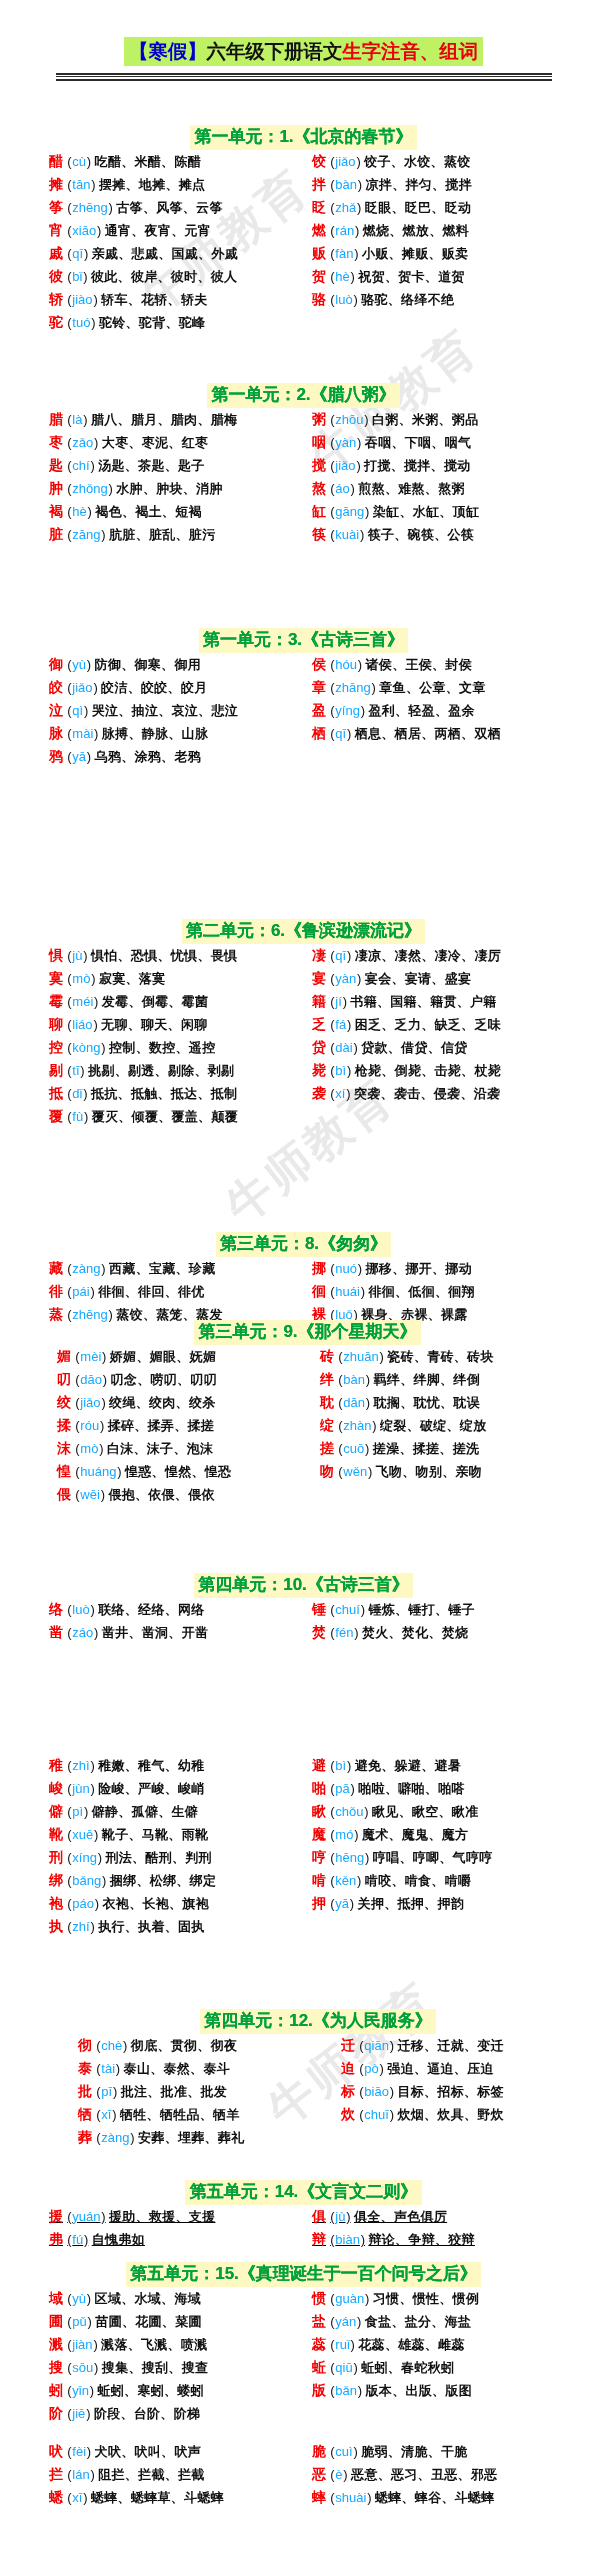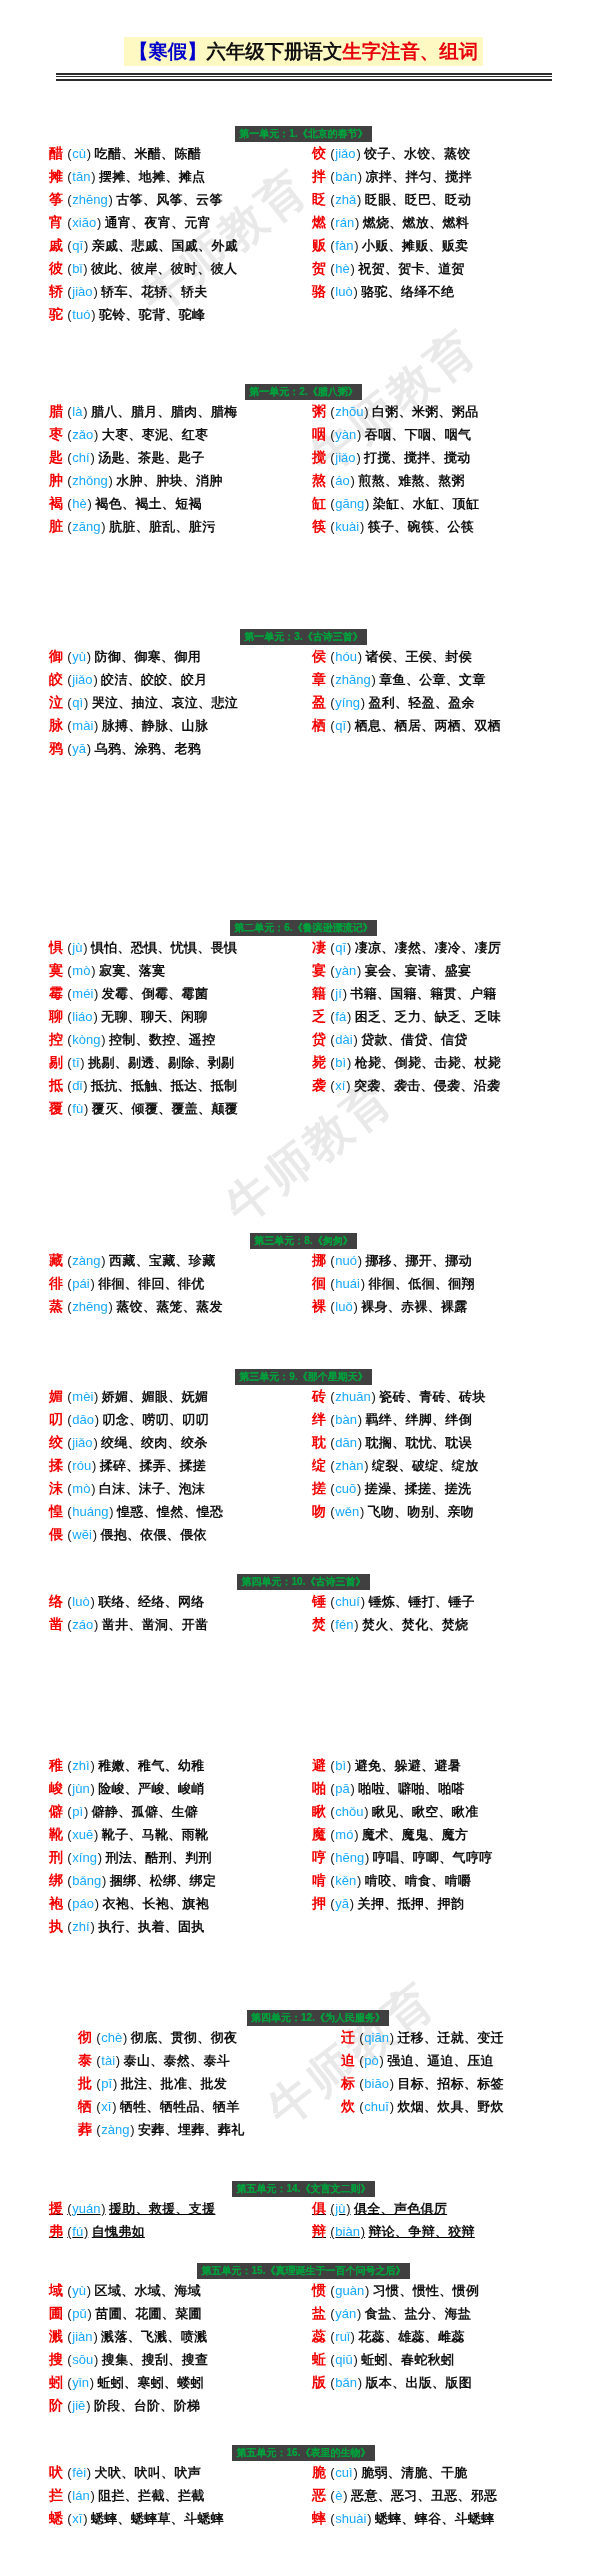--- a/index.html
+++ b/index.html
@@ -15,37 +15,37 @@
   .watermark {
     position:absolute; pointer-events:none; user-select:none;
     color:#d8d8d8; font-size:46px; font-weight:bold;
     transform:rotate(-38deg); white-space:nowrap; opacity:.55;
     letter-spacing:3.4px; z-index:0;
   }
 
   
   .title-wrap { position:absolute; top:37px; left:0; width:607px; text-align:center; z-index:2; }
   .title-bar {
-    display:inline-block; background:#fef9c3; padding:1.7px 5px 3.4px 5px;
+    display:inline-block; background:#bef264; padding:1.7px 5px 3.4px 5px;
     font-size:19.4px; font-weight:bold; line-height:1.25; white-space:nowrap;
   }
   .t-blue { color:#0000cc; }
   .t-black { color:#111111; }
   .t-red  { color:#e8000b; }
   .title-rules { position:absolute; top:73px; left:56px; width:496px; z-index:2; }
   .title-rules .r1 { height:1.7px; background:#2b2b2b; }
   .title-rules .r2 { height:0.8px; background:#2b2b2b; margin-top:1.7px; }
   .title-rules .r3 { height:1.7px; background:#2b2b2b; margin-top:1.7px; }
 
   
   .section { position:absolute; left:0; width:607px; z-index:2; }
   .sec-head { text-align:center; margin-bottom:4.2px; }
   .sec-head span {
-    display:inline-block; background:#404040; color:#00a03c;
-    font-weight:bold; font-size:10px; padding:0.8px 4.2px 1.7px 4.2px;
+    display:inline-block; background:#fef9c3; color:#00a03c;
+    font-weight:bold; font-size:17px; padding:0.8px 4.2px 1.7px 4.2px;
     line-height:1.3; white-space:nowrap;
     text-shadow:0 0 0 #00a03c;
   }
   .rows { }
   .row { display:flex; width:607px; line-height:1.0; }
   .cell { display:flex; align-items:baseline; white-space:nowrap; }
   .cell.left  { width:312px; padding-left:49px; }
   .cell.right { width:295px; padding-left:0px; }
   .zi { color:#f40000; font-weight:bold; font-size:14px; }
   .py { color:#16a8ff; font-size:13px; font-weight:normal; padding:0 0.8px; }
@@ -612,21 +612,21 @@
               <span class="zi">裸</span>
               <span class="gap"></span>
               <span class="pa">(</span>
               <span class="py">luǒ</span>
               <span class="pa">)</span>
               <span class="wd">裸身、赤裸、裸露</span>
             </div>
           </div>
         </div>
       </div>
-      <div class="section" style="top: 1368px;">
+      <div class="section" style="top: 1320px; padding-left: 8px;">
         <div class="sec-head"><span>第三单元：9.《那个星期天》</span></div>
         <div class="rows">
           <div class="row" style="height: 23px;">
             <div class="cell left">
               <span class="zi">媚</span>
               <span class="gap"></span>
               <span class="pa">(</span>
               <span class="py">mèi</span>
               <span class="pa">)</span>
               <span class="wd">娇媚、媚眼、妩媚</span>
@@ -1154,21 +1154,20 @@
               <span class="pa">(</span>
               <span class="py">jiē</span>
               <span class="pa">)</span>
               <span class="wd">阶段、台阶、阶梯</span>
             </div>
             <div class="cell right"></div>
           </div>
         </div>
       </div>
       <div class="section" style="top: 2444px;">
-        <div class="sec-head"><span>第五单元：16.《表里的生物》</span></div>
         <div class="rows">
           <div class="row" style="height: 23px;">
             <div class="cell left">
               <span class="zi">吠</span>
               <span class="gap"></span>
               <span class="pa">(</span>
               <span class="py">fèi</span>
               <span class="pa">)</span>
               <span class="wd">犬吠、吠叫、吠声</span>
             </div>

